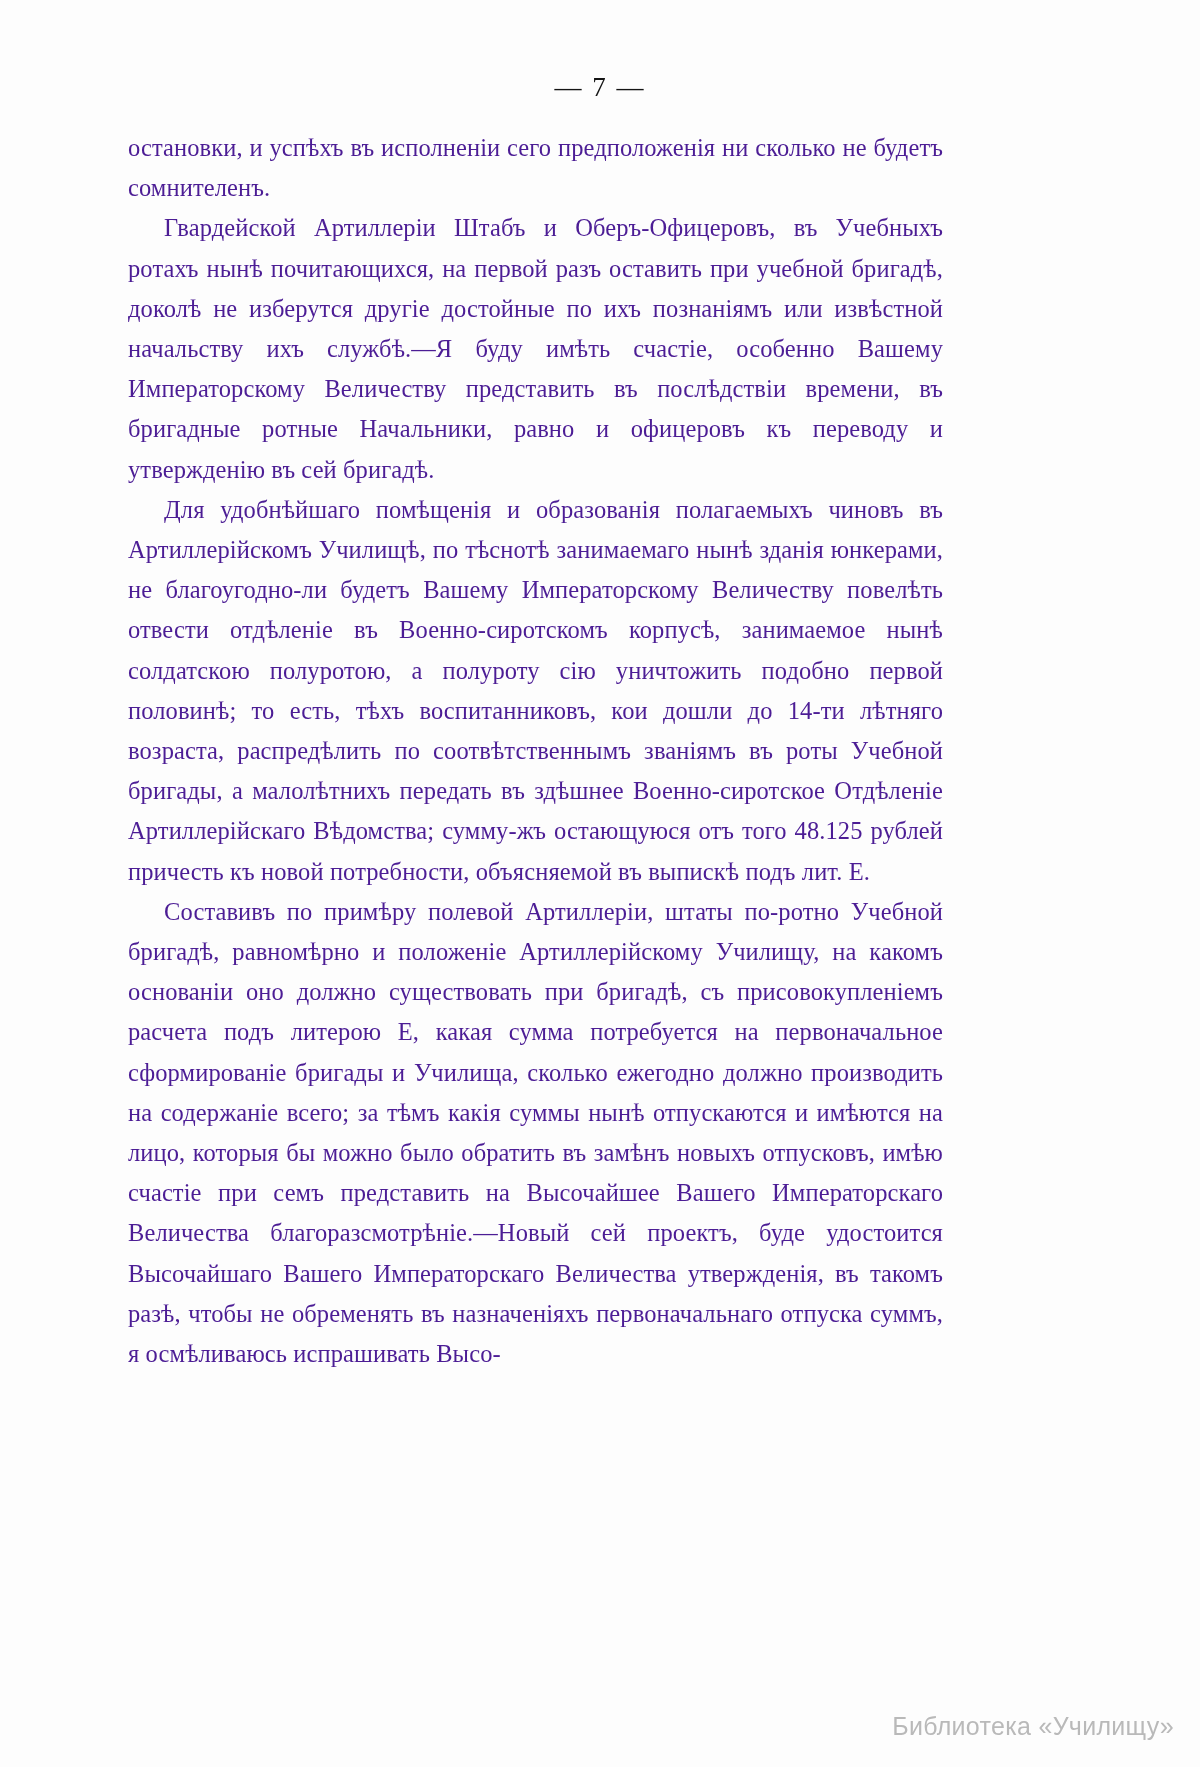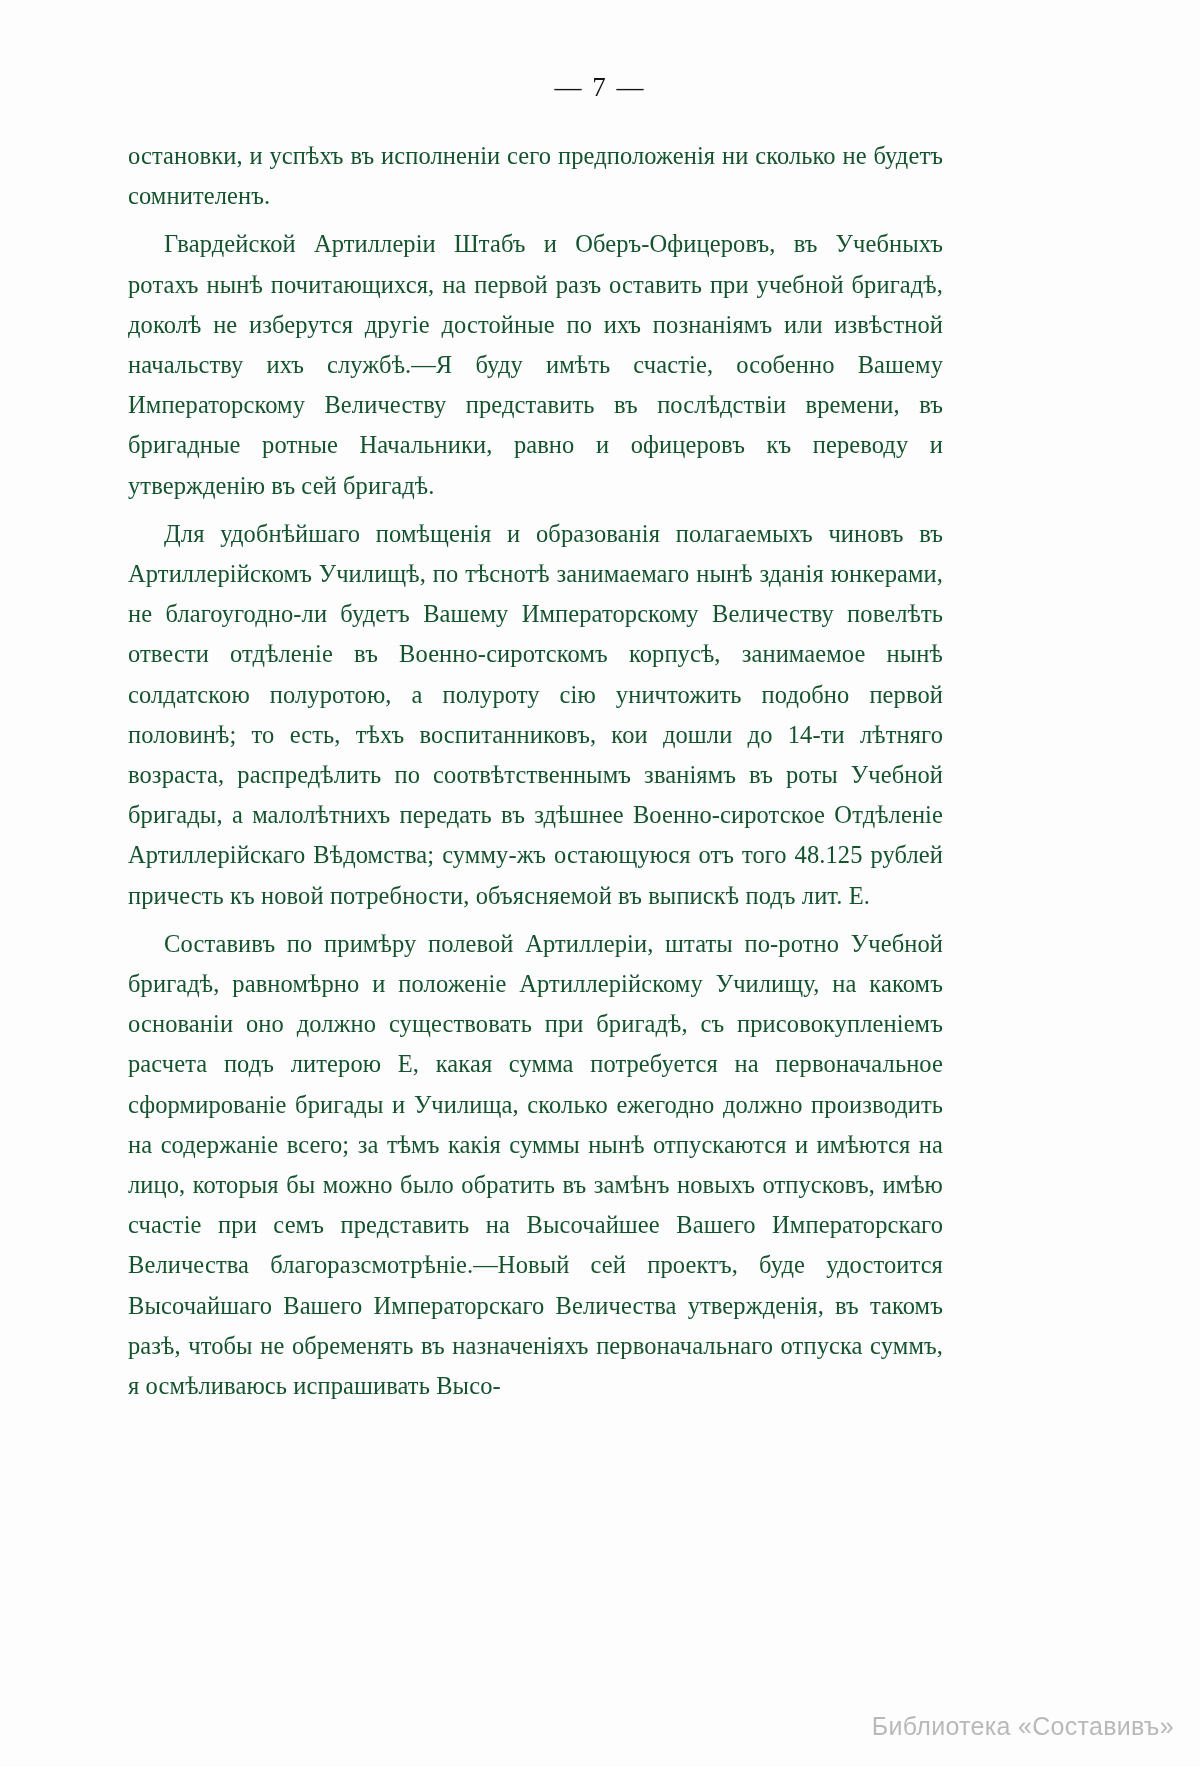--- a/index.html
+++ b/index.html
@@ -33,26 +33,26 @@
     letter-spacing: 2px;
     color: #141414;
   }
   .body-text {
     position: absolute;
     left: 128px;
     top: 128px;
     width: 815px;
   }
   .para {
-    margin: 8px 0 0 0;
+    margin: 0 0 0 0;
     text-align: justify;
     text-justify: inter-word;
     font-size: 24.5px;
     line-height: 40.2px;
-    color: #14532d;
+    color: #4c1d95;
     letter-spacing: 0.1px;
   }
   .para.indent {
     text-indent: 36px;
   }
   .watermark {
     position: absolute;
     right: 26px;
     bottom: 26px;
     font-size: 25px;
@@ -68,15 +68,15 @@
 
   <div class="page-number">— 7 —</div>
 
   <div class="body-text">
     <p class="para">остановки, и успѣхъ въ исполненіи сего предположенія ни сколько не будетъ сомнителенъ.</p>
     <p class="para indent">Гвардейской Артиллеріи Штабъ и Оберъ-Офицеровъ, въ Учебныхъ ротахъ нынѣ почитающихся, на первой разъ оставить при учебной бригадѣ, доколѣ не изберутся другіе достойные по ихъ познаніямъ или извѣстной начальству ихъ службѣ.—Я буду имѣть счастіе, особенно Вашему Императорскому Величеству представить въ послѣдствіи времени, въ бригадные ротные Начальники, равно и офицеровъ къ переводу и утвержденію въ сей бригадѣ.</p>
     <p class="para indent">Для удобнѣйшаго помѣщенія и образованія полагаемыхъ чиновъ въ Артиллерійскомъ Училищѣ, по тѣснотѣ занимаемаго нынѣ зданія юнкерами, не благоугодно-ли будетъ Вашему Императорскому Величеству повелѣть отвести отдѣленіе въ Военно-сиротскомъ корпусѣ, занимаемое нынѣ солдатскою полуротою, а полуроту сію уничтожить подобно первой половинѣ; то есть, тѣхъ воспитанниковъ, кои дошли до 14-ти лѣтняго возраста, распредѣлить по соотвѣтственнымъ званіямъ въ роты Учебной бригады, а малолѣтнихъ передать въ здѣшнее Военно-сиротское Отдѣленіе Артиллерійскаго Вѣдомства; сумму-жъ остающуюся отъ того 48.125 рублей причесть къ новой потребности, объясняемой въ выпискѣ подъ лит. Е.</p>
     <p class="para indent">Составивъ по примѣру полевой Артиллеріи, штаты по-ротно Учебной бригадѣ, равномѣрно и положеніе Артиллерійскому Училищу, на какомъ основаніи оно должно существовать при бригадѣ, съ присовокупленіемъ расчета подъ литерою Е, какая сумма потребуется на первоначальное сформированіе бригады и Училища, сколько ежегодно должно производить на содержаніе всего; за тѣмъ какія суммы нынѣ отпускаются и имѣются на лицо, которыя бы можно было обратить въ замѣнъ новыхъ отпусковъ, имѣю счастіе при семъ представить на Высочайшее Вашего Императорскаго Величества благоразсмотрѣніе.—Новый сей проектъ, буде удостоится Высочайшаго Вашего Императорскаго Величества утвержденія, въ такомъ разѣ, чтобы не обременять въ назначеніяхъ первоначальнаго отпуска суммъ, я осмѣливаюсь испрашивать Высо-</p>
   </div>
 
-  <div class="watermark">Библиотека «Составивъ»</div>
+  <div class="watermark">Библиотека «Училищу»</div>
 
 </div>
 
 </body></html>

